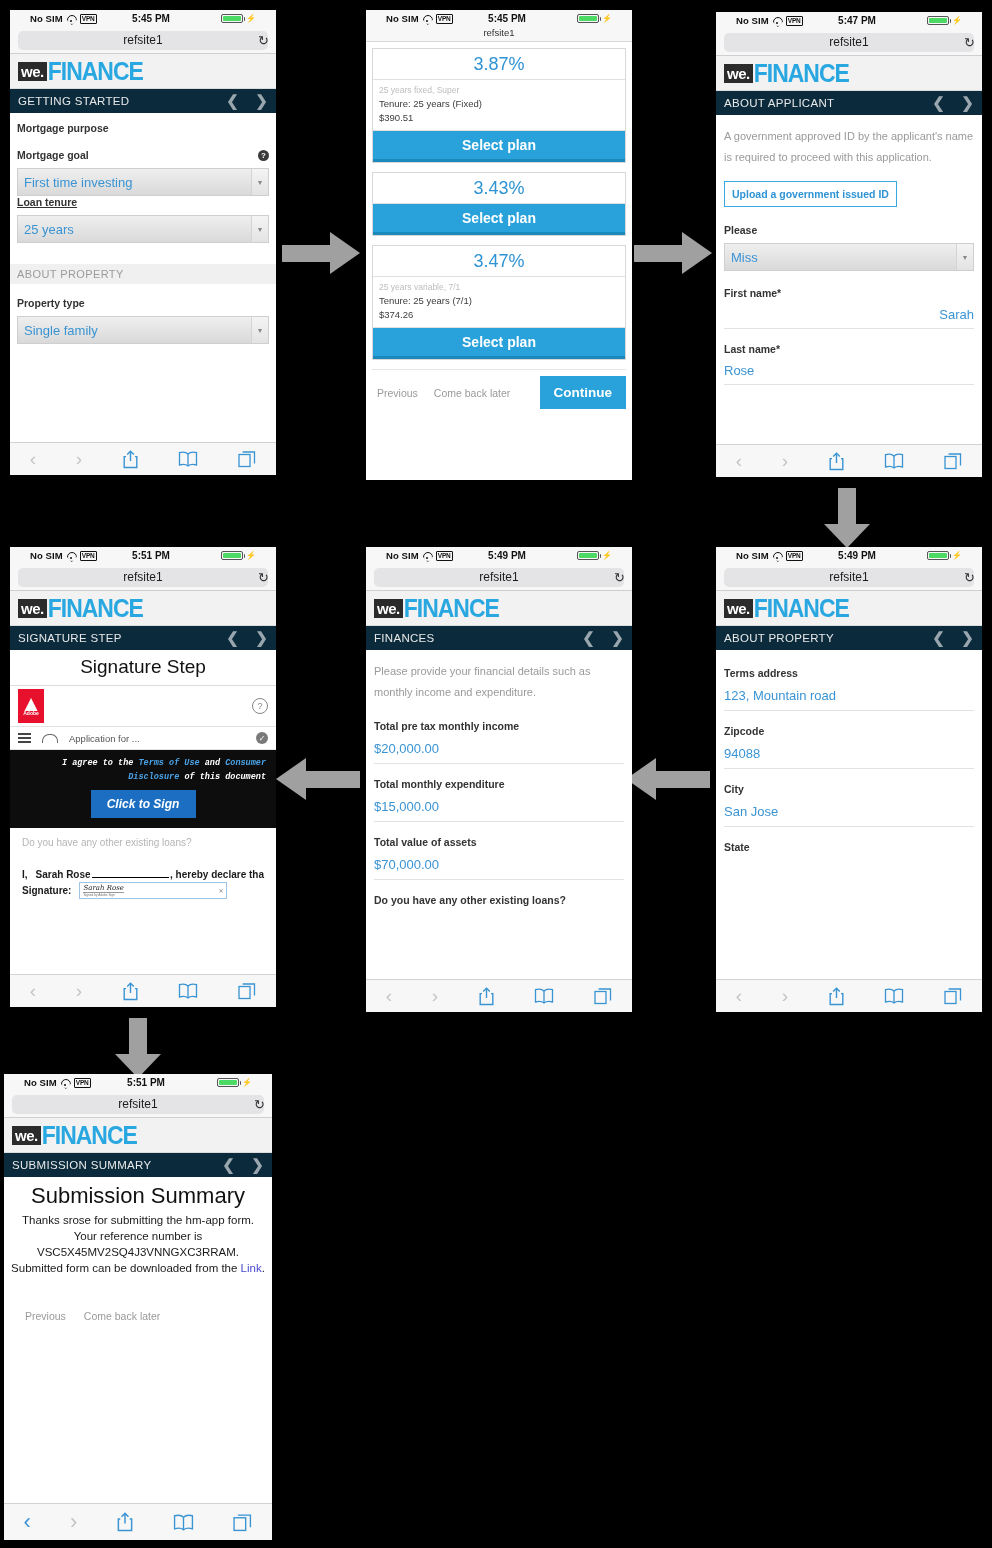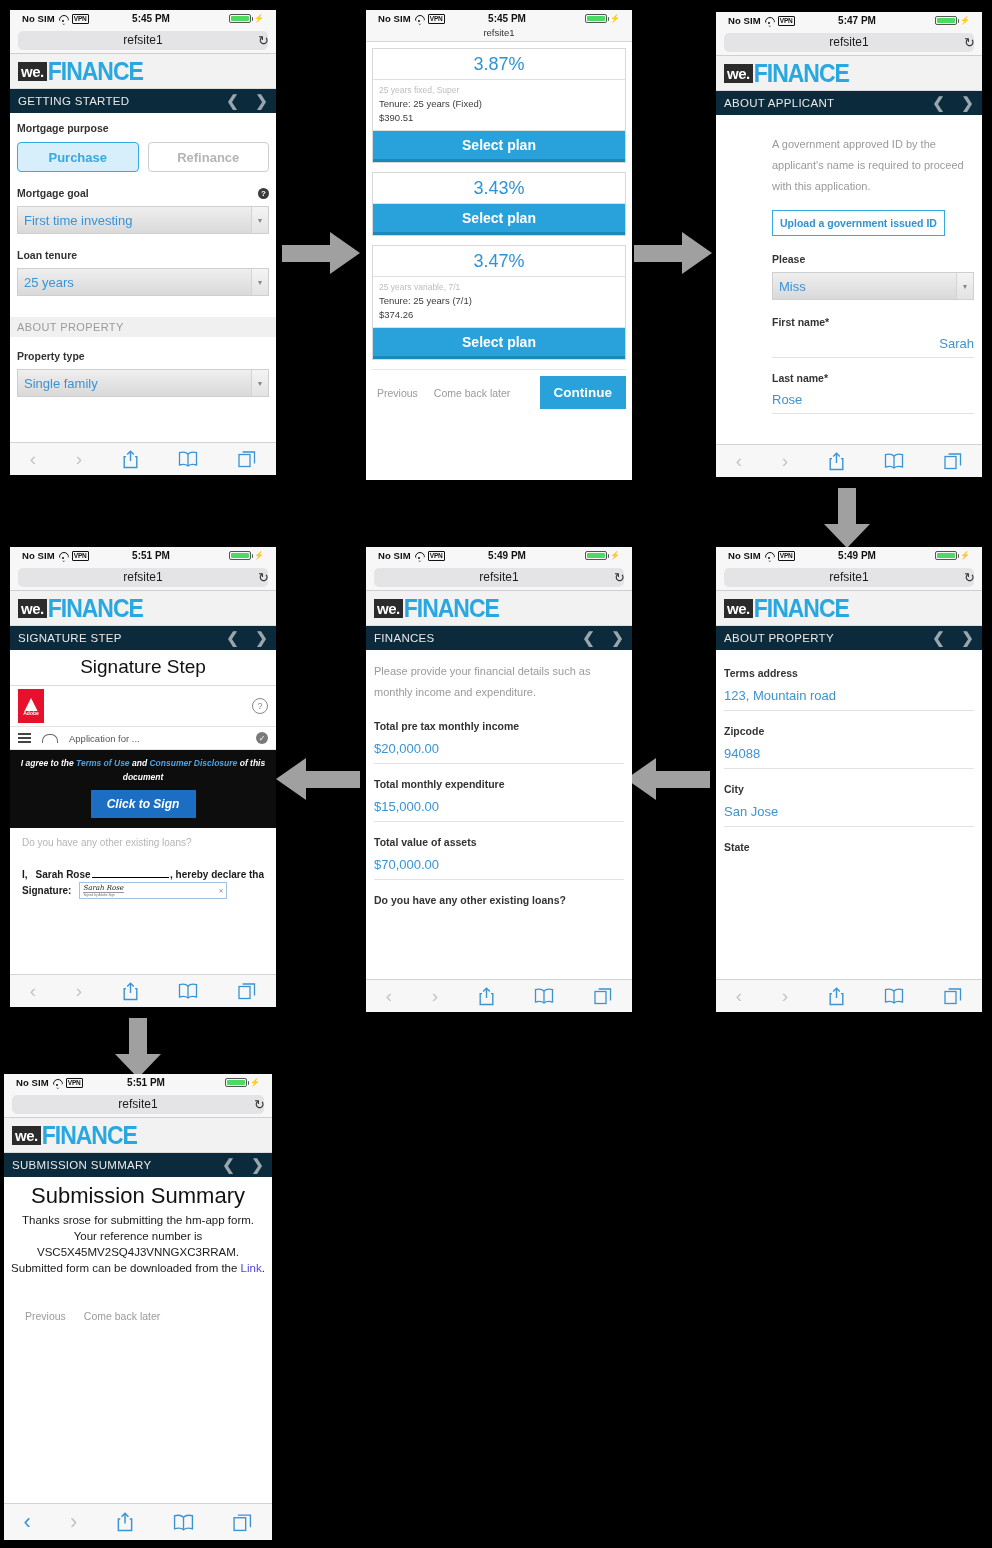--- a/index.html
+++ b/index.html
@@ -1,21 +1,21 @@
 <!DOCTYPE html>
 <html><head>
 <meta charset="utf-8">
 <style>
   html,body{margin:0;padding:0;background:#000;}
   body{width:992px;height:1548px;position:relative;font-family:"Liberation Sans",sans-serif;overflow:hidden;}
   .canvas{position:absolute;left:0;top:0;width:992px;height:1548px;background:#000;}
 
   
   .phone{position:absolute;background:#fff;overflow:hidden;}
-  .statusbar{height:17px;background:#f7f7f7;display:flex;align-items:center;padding:0 12px;font-size:10px;color:#111;position:relative;gap:13px;}
+  .statusbar{height:17px;background:#f7f7f7;display:flex;align-items:center;padding:0 20px;font-size:10px;color:#111;position:relative;gap:13px;}
   .sb-left{display:flex;align-items:center;gap:3px;font-size:9.5px;font-weight:600;letter-spacing:0.1px;}
   .wifi-ic{display:inline-block;width:11px;height:9px;position:relative;}
   .wifi-ic:before{content:"";position:absolute;left:1px;top:1px;width:8px;height:8px;border:1.6px solid #111;border-radius:50%;clip-path:polygon(0 0,100% 0,100% 48%,50% 100%,0 48%);}
   .wifi-ic:after{content:"";position:absolute;left:4px;top:5.5px;width:2.6px;height:2.6px;background:#111;border-radius:50%;}
   .vpn-badge{border:1px solid #111;font-size:6.5px;padding:0 1px;line-height:8px;font-weight:700;border-radius:1px;letter-spacing:-0.2px;}
   .sb-time{position:absolute;left:16px;right:0;text-align:center;font-size:10px;font-weight:600;}
   .sb-right{margin-left:auto;display:flex;align-items:center;gap:1px;}
   .batt{width:22px;height:9.5px;border:1px solid #555;border-radius:2px;padding:1px;box-sizing:border-box;}
   .batt i{display:block;height:100%;background:#4cd964;border-radius:1px;}
   .batt-nub{width:1.5px;height:4px;background:#555;border-radius:0 1px 1px 0;}
@@ -75,21 +75,21 @@
   .adobe-row{height:40px;display:flex;align-items:center;border-bottom:1px solid #e3e3e3;padding:0 8px;}
   .adobe-logo{width:26px;height:34px;background:#e8112d;color:#fff;display:flex;flex-direction:column;align-items:center;justify-content:center;font-size:5px;font-weight:700;}
   .adobe-logo .tri{font-size:17px;line-height:14px;font-weight:900;font-family:"DejaVu Sans",sans-serif;}
   .qmark{margin-left:auto;width:14px;height:14px;border:1.3px solid #888;border-radius:50%;color:#888;font-size:9px;display:flex;align-items:center;justify-content:center;}
   .doc-row{height:22px;display:flex;align-items:center;gap:11px;padding:0 8px;border-bottom:1px solid #e3e3e3;font-size:9.5px;color:#555;}
   .hamb{width:13px;height:10px;display:flex;flex-direction:column;justify-content:space-between;}
   .hamb i{display:block;height:1.6px;background:#444;}
   .cloud{width:14px;height:8px;border:1.3px solid #666;border-radius:7px 7px 0 0;border-bottom:none;}
   .check{margin-left:auto;width:12px;height:12px;border-radius:50%;background:#7a7a7a;color:#fff;font-size:8px;display:flex;align-items:center;justify-content:center;}
   .agree-band{background:#0d0d0d;padding:6px 10px 10px 10px;}
-  .agree-txt{color:#fff;font-size:8.5px;font-style:italic;font-weight:700;text-align:center;line-height:14px;}
+  .agree-txt{color:#fff;font-size:8.5px;font-style:italic;font-weight:700;text-align:right;line-height:14px;font-family:Liberation Mono, monospace;}
   .agree-txt a{color:#4aa3e8;text-decoration:none;}
   .signbtn{background:#1b6ec2;color:#fff;font-size:12px;font-style:italic;font-weight:700;padding:7px 0;width:105px;margin:6px auto 0 auto;text-align:center;}
   .q-grey{color:#b5b5b5;font-size:10px;line-height:14px;}
   .declare{font-size:10px;color:#1a1a1a;font-weight:600;}
   .sigbox{border:1px solid #9ec5e8;background:#fff;height:15px;display:flex;align-items:center;padding:0 3px;position:relative;}
   .sigscript{font-size:7px;font-family:"DejaVu Serif",serif;font-style:italic;color:#222;border-bottom:0.5px solid #999;line-height:7px;}
   .sigsub{font-size:3.2px;color:#777;line-height:4px;}
 
   
   .sum-title{font-size:22px;text-align:center;color:#111;padding:6px 0 3px 0;}
@@ -136,33 +136,29 @@
     </div>
     <div class="stepbar">
       <span>GETTING STARTED</span>
       <span class="navs">
         <span>❮</span>
         <span>❯</span>
       </span>
     </div>
     <div class="body" style="height:374px;padding:0 7px;">
       <div class="lbl" style="margin-top:9px;">Mortgage purpose</div>
-      <div style="display:flex;gap:9px;margin-top:8px;">
-        <div class="segbtn on">Purchase</div>
-        <div class="segbtn off">Refinance</div>
-      </div>
       <div style="display:flex;align-items:center;margin-top:15px;">
         <span class="lbl">Mortgage goal</span>
         <span class="helpdot" style="margin-left:auto;">?</span>
       </div>
       <div class="select" style="margin-top:7px;">
         <span class="sv">First time investing</span>
         <span class="arrow">▼</span>
       </div>
-      <div class="lbl" style="margin-top:15px;">Loan tenure</div>
+      <div class="lbl" style="text-decoration:underline;">Loan tenure</div>
       <div class="select" style="margin-top:7px;">
         <span class="sv">25 years</span>
         <span class="arrow">▼</span>
       </div>
       <div class="sectionhdr" style="margin:21px -7px 0 -7px;">ABOUT PROPERTY</div>
       <div class="lbl" style="margin-top:13px;">Property type</div>
       <div class="select" style="margin-top:7px;">
         <span class="sv">Single family</span>
         <span class="arrow">▼</span>
       </div>
@@ -280,21 +276,21 @@
         <span class="fin">FINANCE</span>
       </div>
     </div>
     <div class="stepbar">
       <span>ABOUT APPLICANT</span>
       <span class="navs">
         <span>❮</span>
         <span>❯</span>
       </span>
     </div>
-    <div class="body" style="height:374px;padding:8px 8px;margin-left:48px;">
+    <div class="body" style="height:374px;padding:0 8px;">
       <div class="hint" style="margin-top:11px;">A government approved ID by the applicant's name is required to proceed with this application.</div>
       <div style="margin-top:13px;">
         <span class="outlinebtn">Upload a government issued ID</span>
       </div>
       <div class="lbl" style="margin-top:17px;">Please</div>
       <div class="select" style="margin-top:7px;">
         <span class="sv">Miss</span>
         <span class="arrow">▼</span>
       </div>
       <div class="lbl" style="margin-top:16px;">First name*</div>

